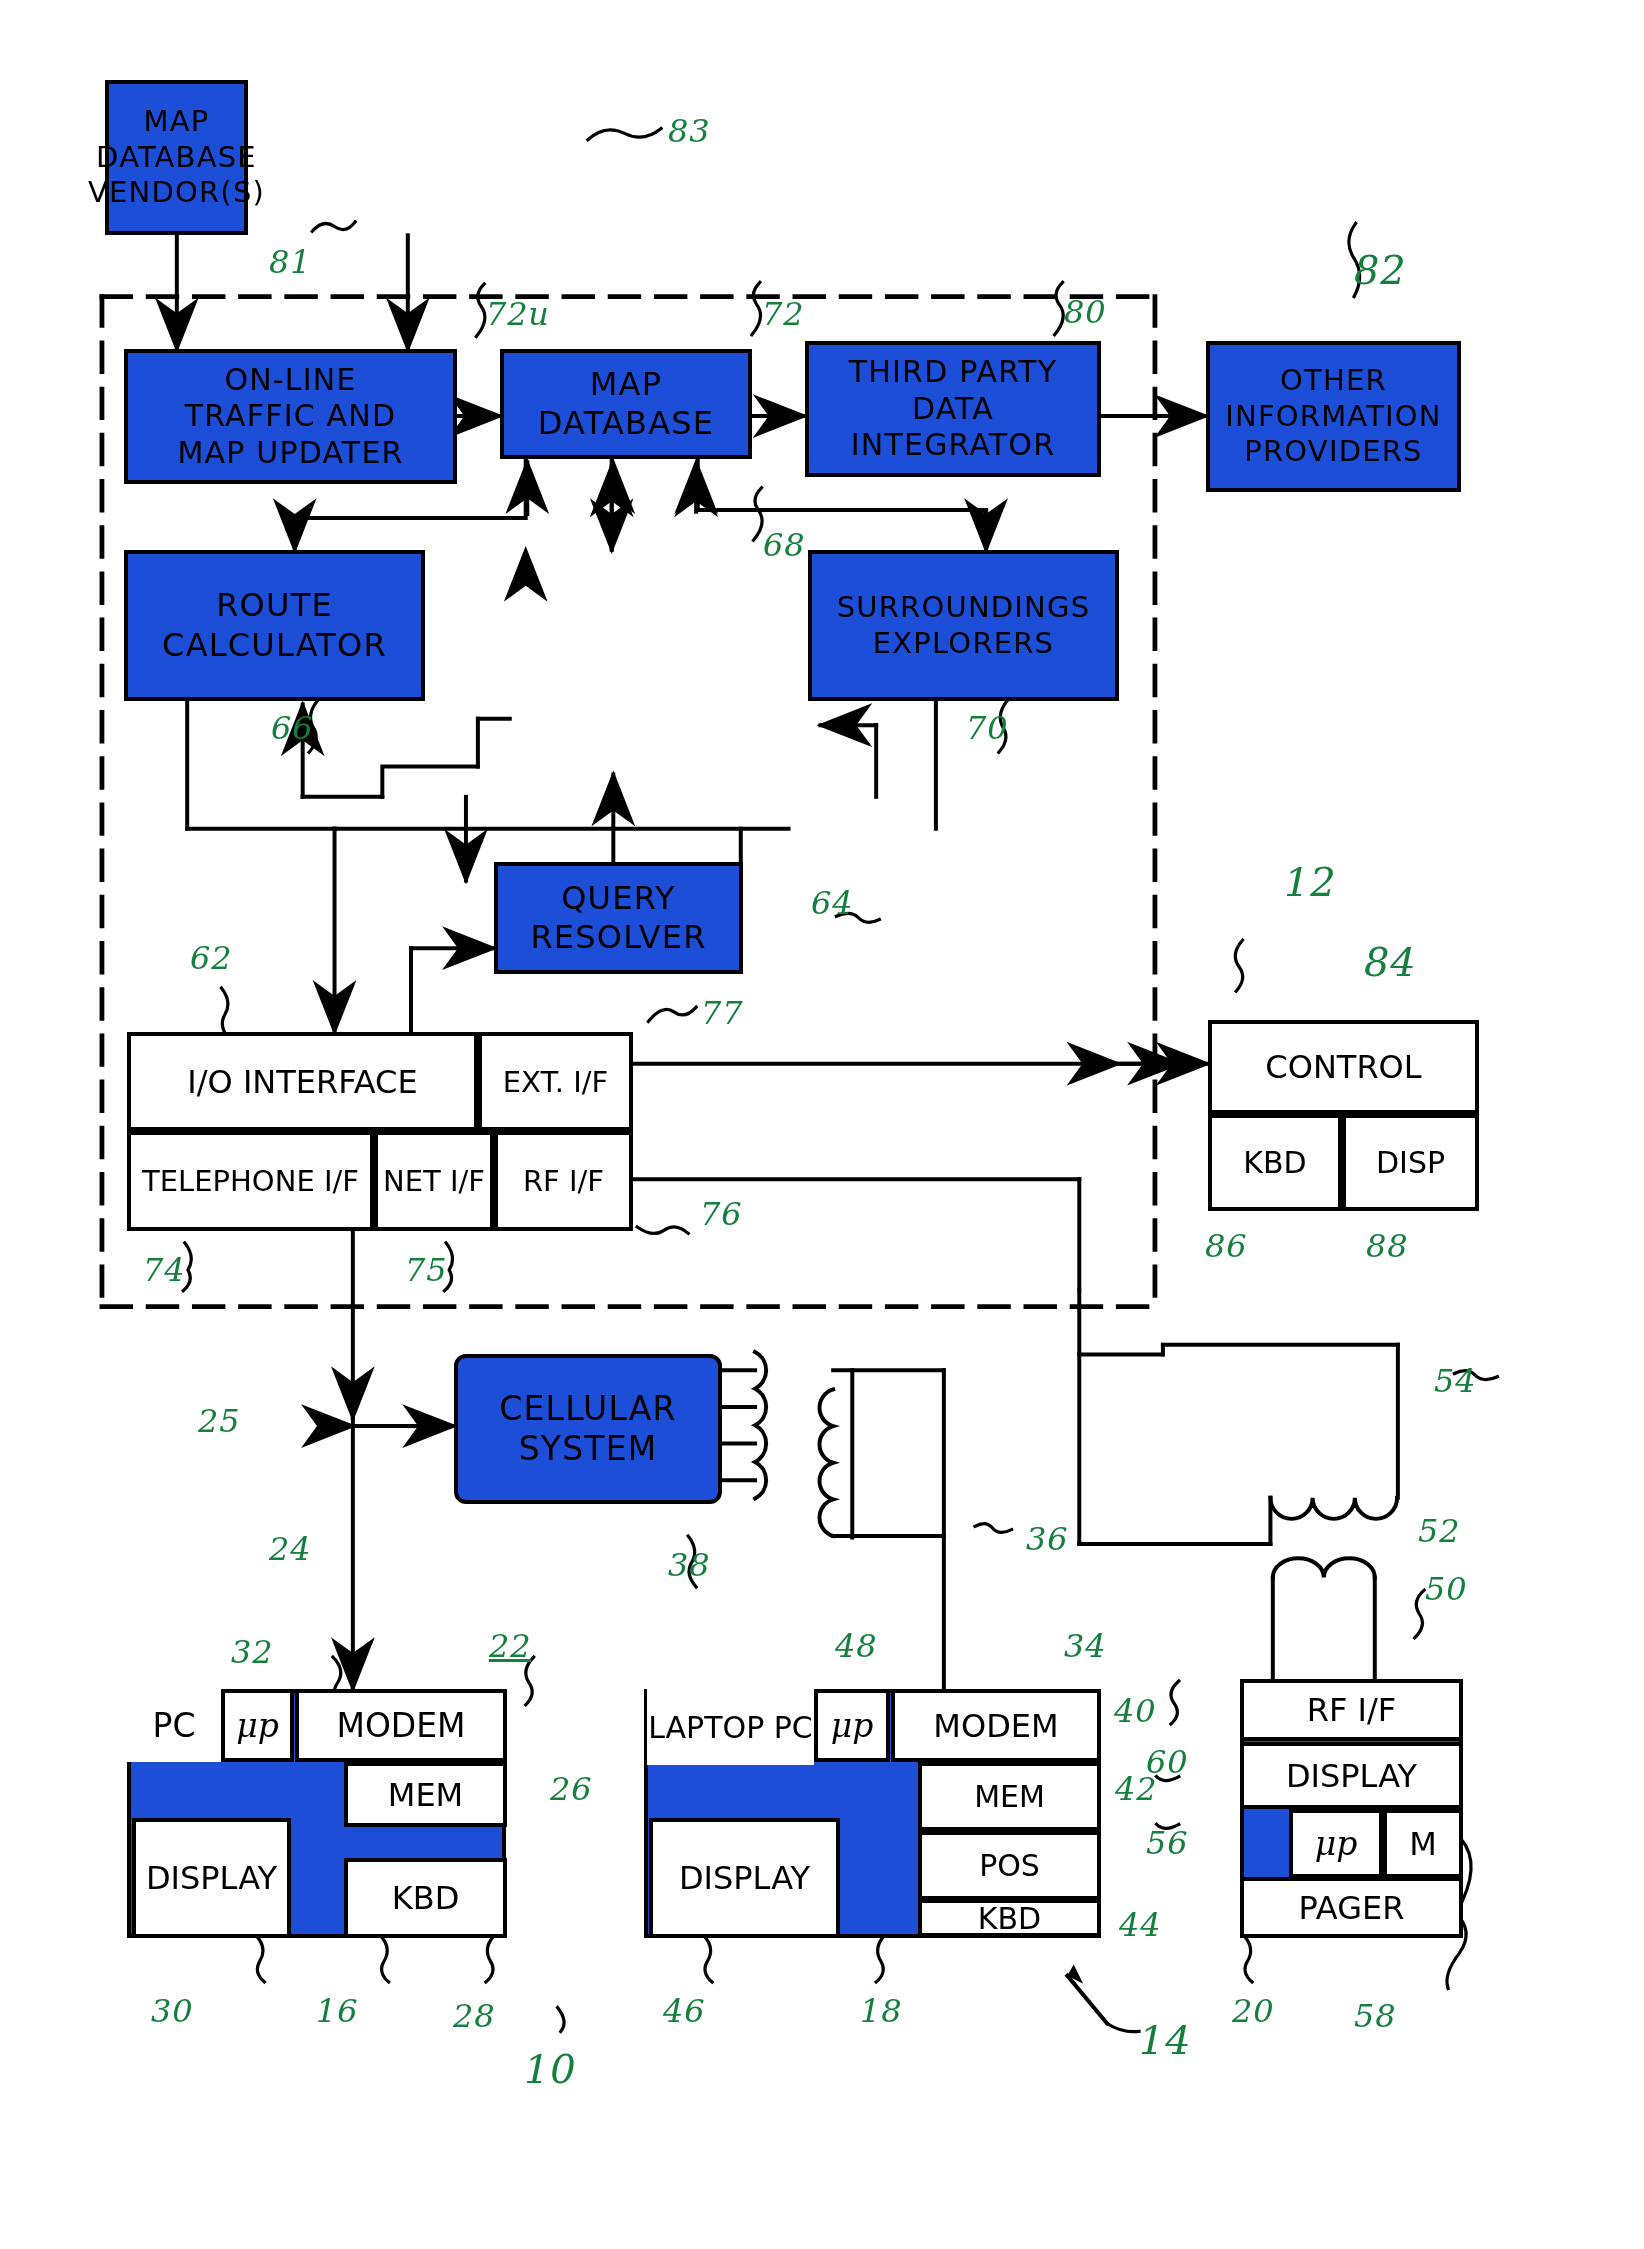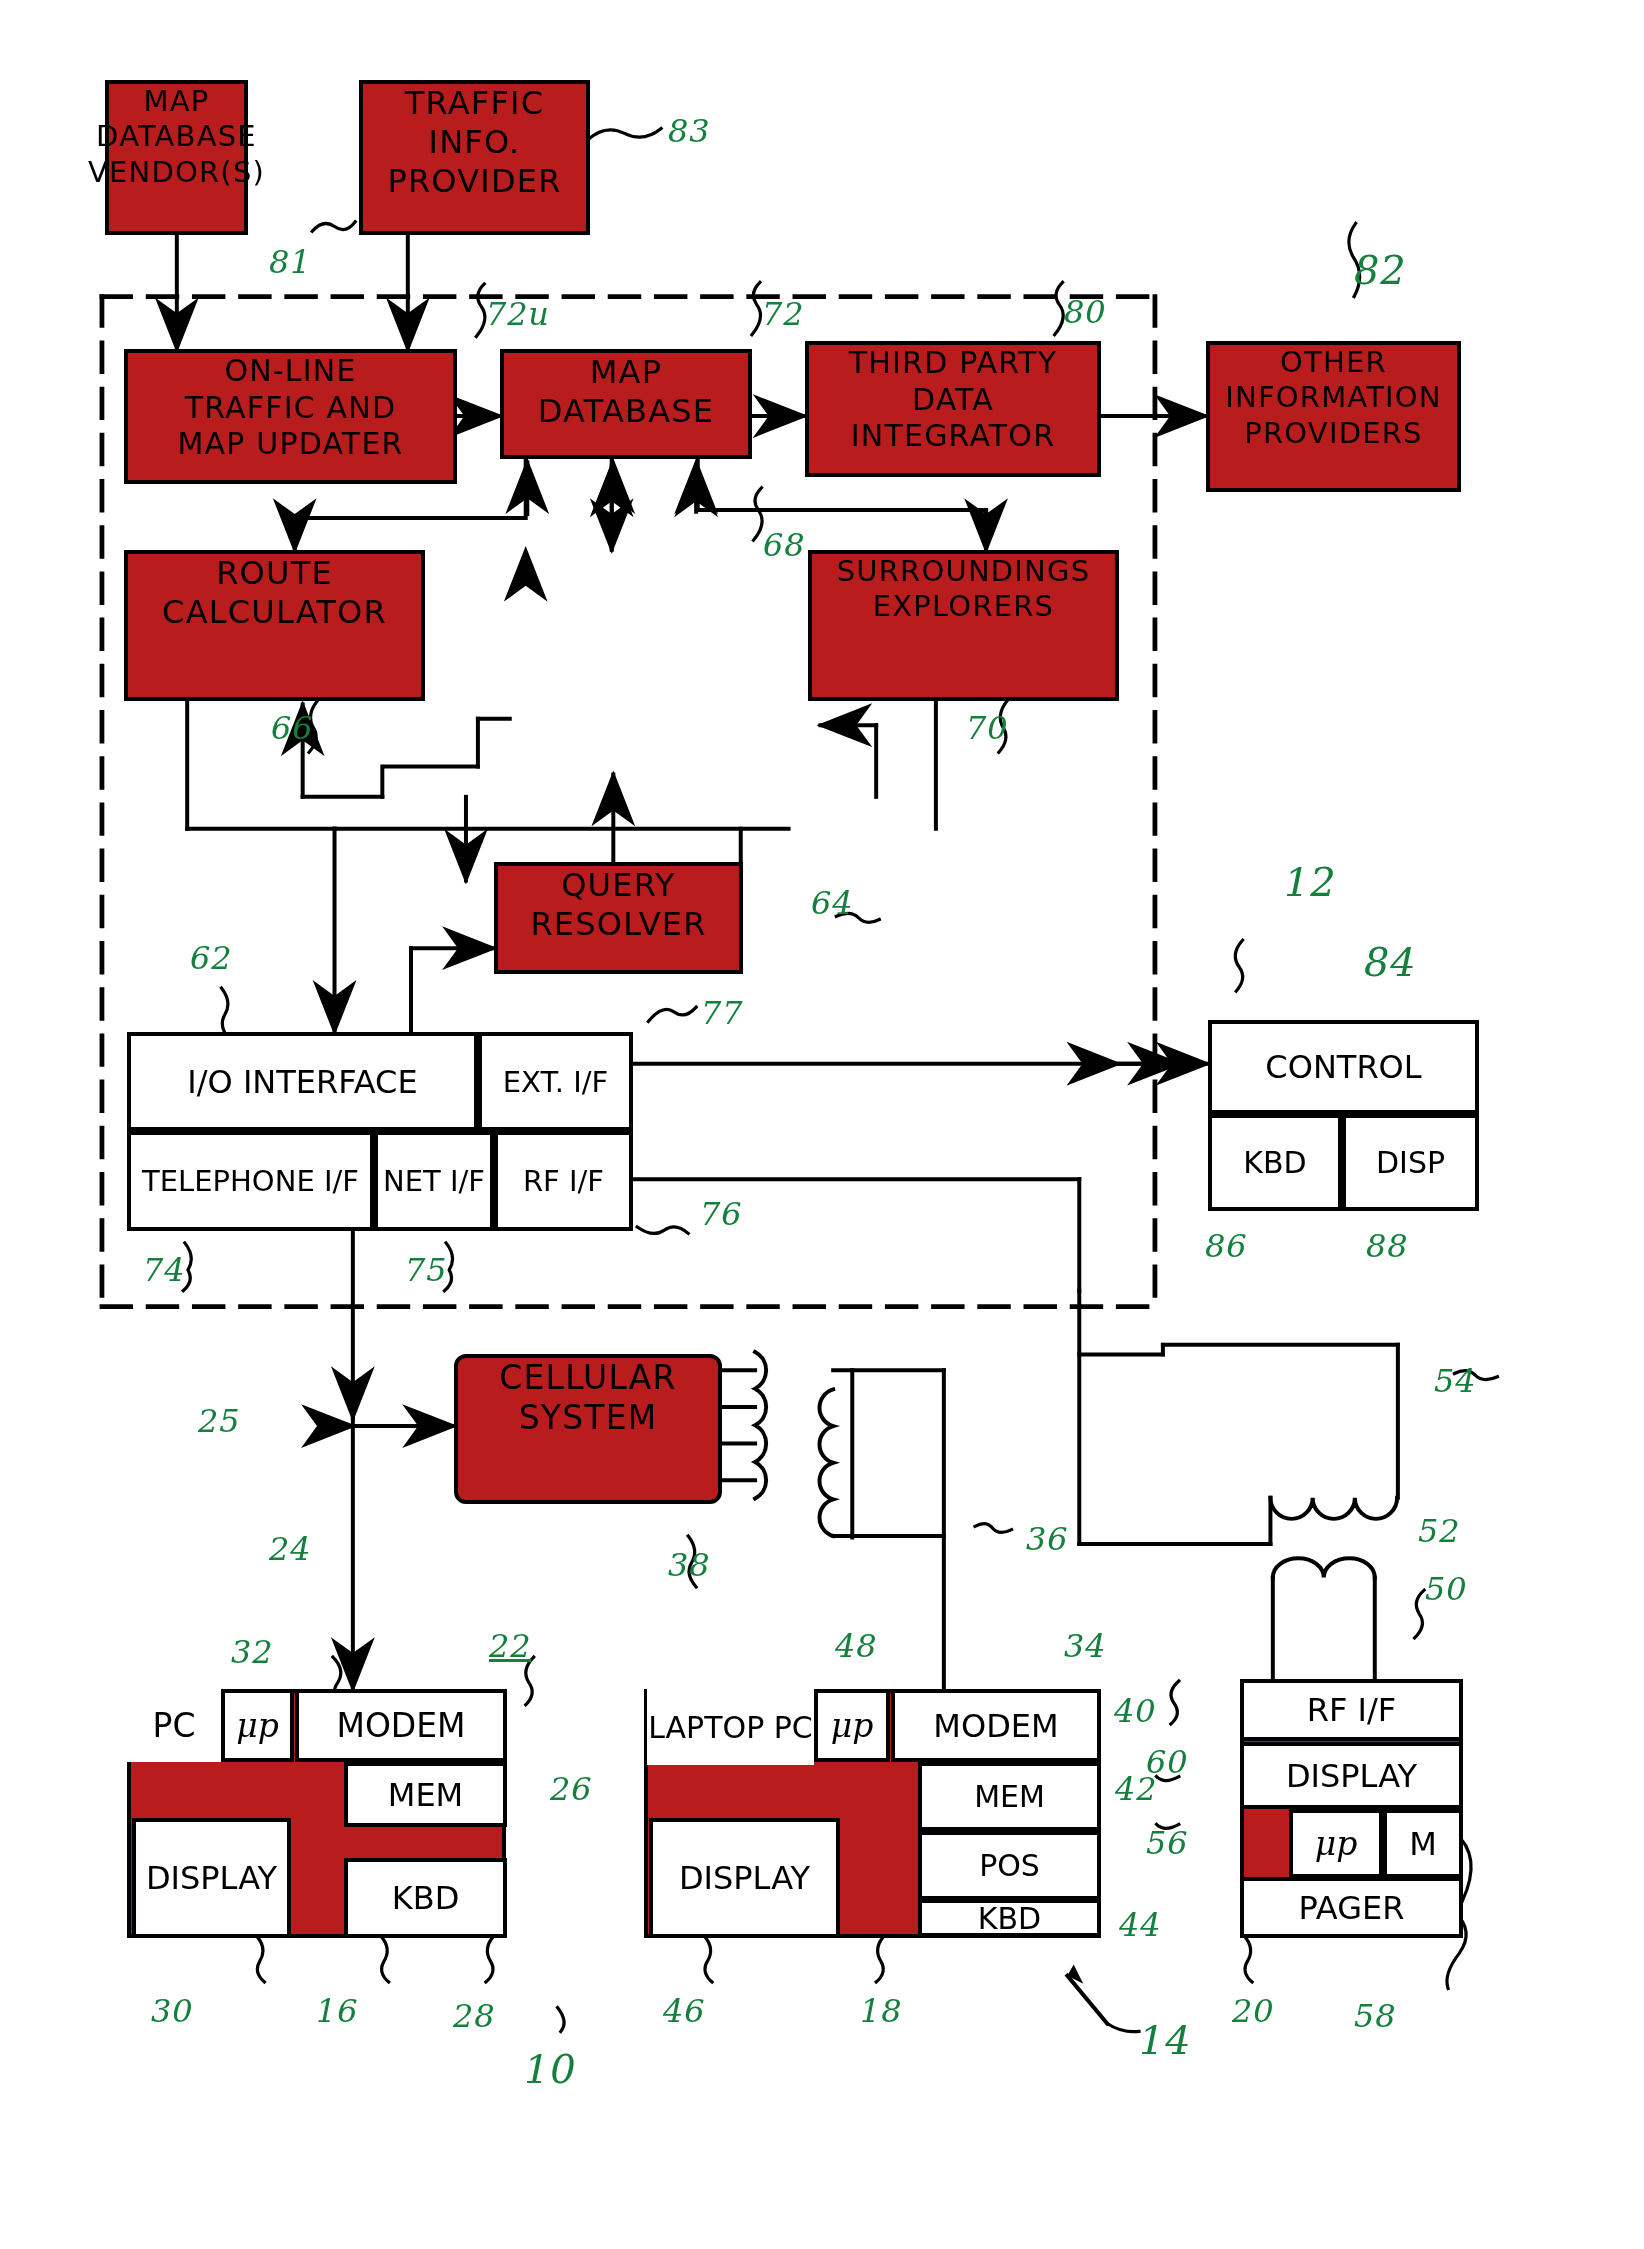--- a/index.html
+++ b/index.html
@@ -12,22 +12,23 @@
     font-family:"DejaVu Sans", sans-serif;
     overflow:hidden;
   }
   svg#art{position:absolute;left:0;top:0;width:1644px;height:2250px;}
 
   
   .box{
     position:absolute;
     border:4px solid #000;
     box-sizing:border-box;
-    background:#b91c1c;
+    background:#1d4ed8;
     display:flex;
+    align-items:center;
     justify-content:center;
     text-align:center;
   }
   .box .lbl{
     font-family:"DejaVu Sans", sans-serif;
     font-weight:400;
     letter-spacing:1.2px;
     line-height:1.22;
     color:#000;
     padding:0 4.8px;
@@ -224,25 +225,20 @@
     </g>
   </svg>
 
   <div class="box" style="left:105px;top:80px;width:143px;height:155px;">
     <div class="lbl f36">MAP
 DATABASE
 VENDOR(S)</div>
   </div>
   <div class="ref" style="left:269px;top:243px;">81</div>
 
-  <div class="box" style="left:359px;top:80px;width:231px;height:155px;">
-    <div class="lbl f40">TRAFFIC
-INFO.
-PROVIDER</div>
-  </div>
   <div class="ref" style="left:668px;top:112px;">83</div>
 
   <div class="box" style="left:1206px;top:341px;width:255px;height:151px;">
     <div class="lbl f36">OTHER
 INFORMATION
 PROVIDERS</div>
   </div>
   <div class="ref big" style="left:1354px;top:247px;">82</div>
 
   <div class="box" style="left:124px;top:349px;width:333px;height:135px;">

